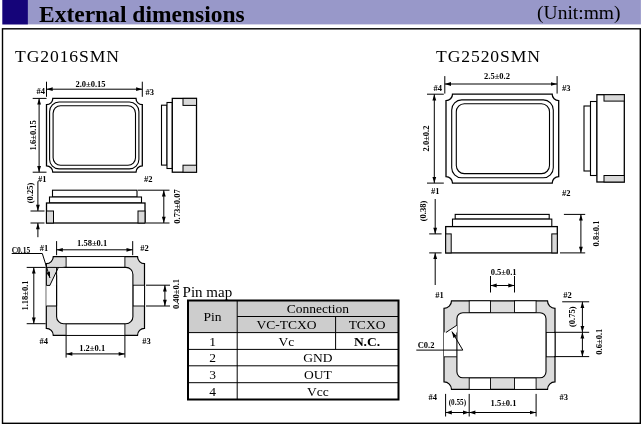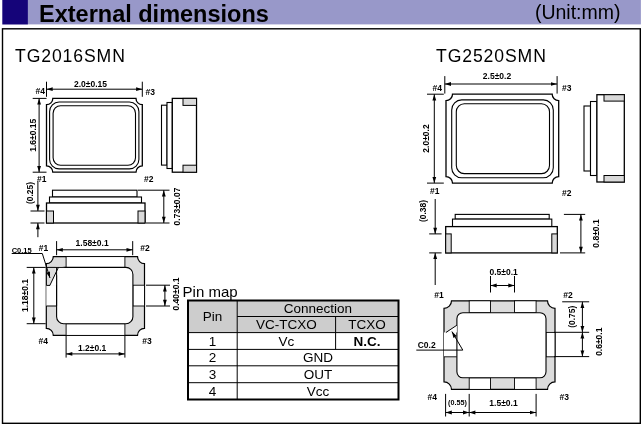--- a/index.html
+++ b/index.html
@@ -1,16 +1,16 @@
 <!DOCTYPE html>
 <html><head>
 <meta charset="utf-8">
 <style>
 html,body{margin:0;padding:0;background:#fff;}
-#page{position:relative;width:643px;height:426px;overflow:hidden;font-family:Liberation Sans, sans-serif;}
+#page{position:relative;width:643px;height:426px;overflow:hidden;font-family:Liberation Serif, serif;}
 </style>
 </head>
 <body>
 <div id="page">
 <svg width="643" height="426" viewBox="0 0 643 426">
 <defs>
 <marker id="aR" markerWidth="8" markerHeight="5" refX="6.6" refY="2.4" orient="auto" markerUnits="userSpaceOnUse">
   <path d="M0.4,0.5 L6.6,2.4 L0.4,4.3 z" fill="#000"></path>
 </marker>
 <marker id="aL" markerWidth="8" markerHeight="5" refX="0.6" refY="2.4" orient="auto" markerUnits="userSpaceOnUse">

